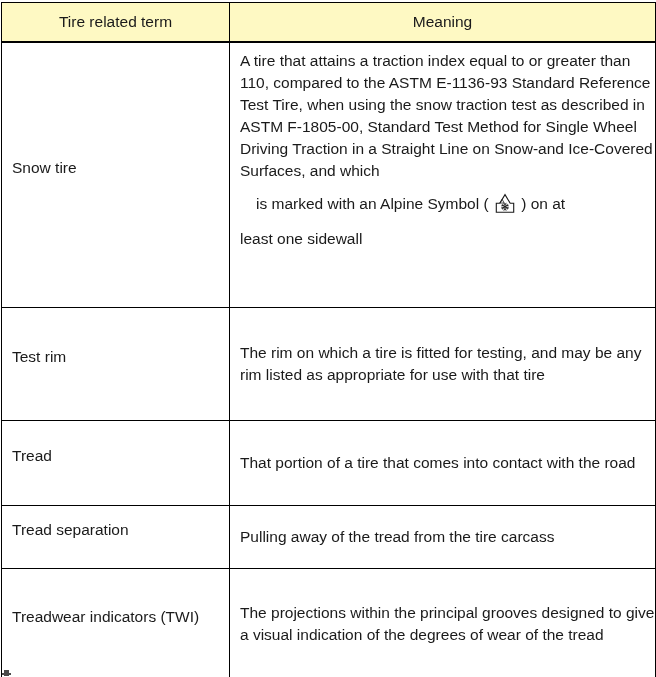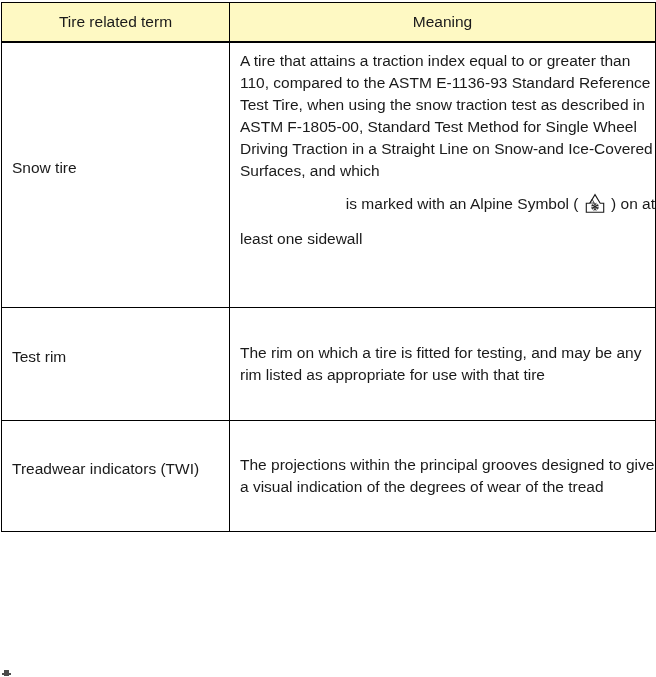--- a/index.html
+++ b/index.html
@@ -71,21 +71,20 @@
   tr.row-wheel td.term-cell { vertical-align: middle; }
 
   tr.row-snow td.term-cell { vertical-align: middle; }
   .snow-para-top {
     margin: 0 0 0 0;
   }
   .snow-line-symbol {
     margin: 10px 0 0 16px;
     display: block;
     line-height: 1.5;
-    text-align: right;
   }
   .snow-line-last {
     margin: 13px 0 0 0;
     display: block;
   }
   .alpine-symbol {
     display: inline-block;
     vertical-align: -5px;
     width: 22px;
     height: 21px;
@@ -157,22 +156,30 @@
                 </svg></span><span> ) on at</span></span>
           <span class="snow-line-last">least one sidewall</span>
         </td>
       </tr>
 
       <tr class="row-testrim">
         <td class="term-cell">Test rim</td>
         <td class="meaning-cell">The rim on which a tire is fitted for testing, and may be any rim listed as appropriate for use with that tire</td>
       </tr>
 
+      <tr class="row-tread">
+        <td class="term-cell">Tread</td>
+        <td class="meaning-cell">That portion of a tire that comes into contact with the road</td>
+      </tr>
 
 
+      <tr class="row-treadsep">
+        <td class="term-cell">Tread separation</td>
+        <td class="meaning-cell">Pulling away of the tread from the tire carcass</td>
+      </tr>
 
       <tr class="row-twi">
         <td class="term-cell">Treadwear indicators (TWI)</td>
         <td class="meaning-cell">The projections within the principal grooves designed to give a visual indication of the degrees of wear of the tread</td>
       </tr>
 
     </tbody>
   </table>
 
   <div class="bottom-artifact"></div>

